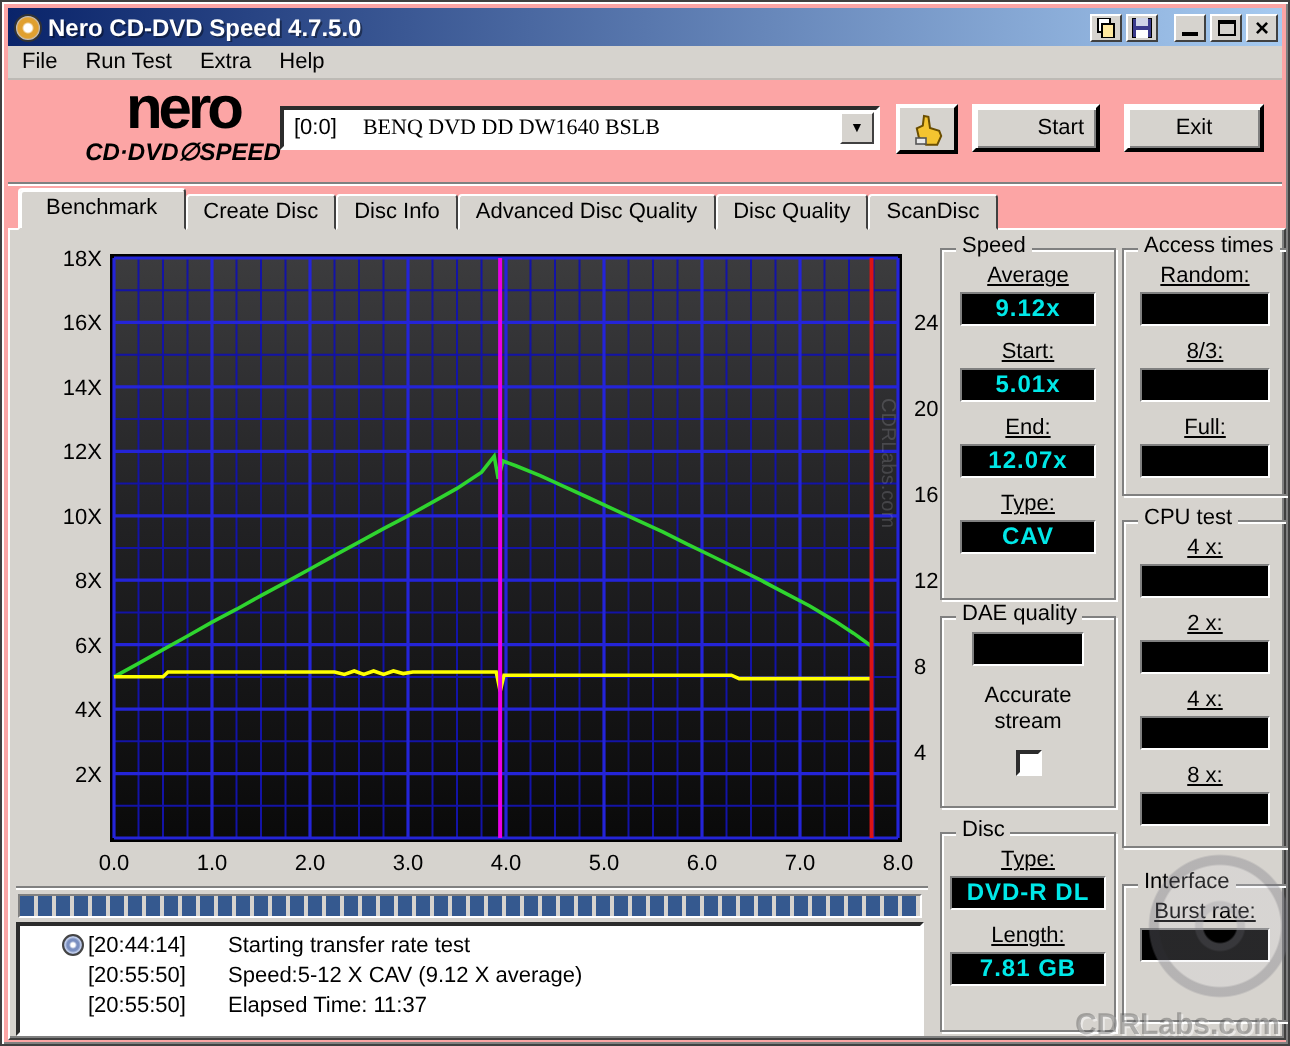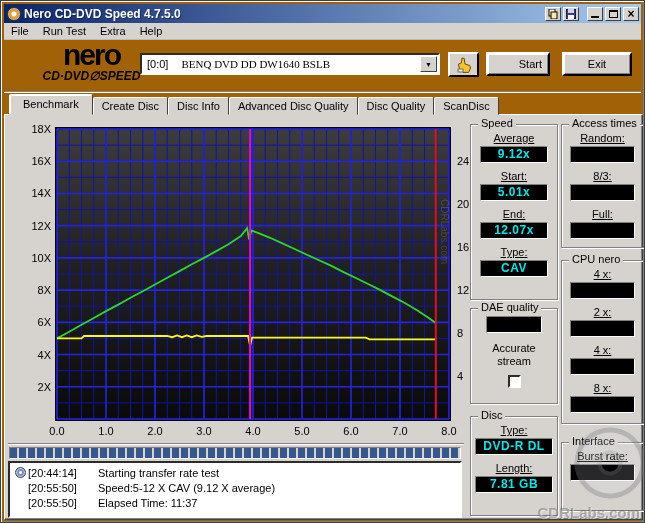--- a/index.html
+++ b/index.html
@@ -1,17 +1,17 @@
 <!DOCTYPE html>
 <html><head>
 <meta charset="utf-8">
 <style>
   html,body{margin:0;padding:0;background:#9c9a94;}
   *{box-sizing:border-box;font-family:"Liberation Sans",sans-serif;}
-  .window{position:relative;width:645px;height:523px;background:#a16207;
+  .window{position:relative;width:645px;height:523px;background:#fca5a5;
     border:1px solid #404040;box-shadow:inset 1px 1px 0 #ffffff, inset -1px -1px 0 #808080;
     overflow:hidden;font-size:11px;color:#000;}
   
   .titlebar{position:absolute;left:3px;top:3px;right:3px;height:19px;
     background:linear-gradient(90deg,#0a246a,#a6caf0);display:flex;align-items:center;padding:0 2px;}
   .app-icon{width:14px;height:14px;border-radius:50%;
     background:radial-gradient(circle at 50% 50%, #fff 0 2px, #e0a030 3px 5px, #c0c8e0 6px 7px);
     border:1px solid #333;margin:0 3px 0 1px;flex:none;}
   .title-text{color:#fff;font-weight:bold;font-size:12px;flex:1;white-space:nowrap;overflow:hidden;
     text-shadow:1px 1px 0 rgba(0,0,0,.4);}
@@ -72,21 +72,21 @@
   .dae-label{text-align:center;margin-top:9px;line-height:13px;}
   .checkbox{width:13px;height:13px;background:#fff;border:2px inset #fff;border-color:#808080 #fff #fff #808080;
     margin:7px auto 0 auto;}
   
   .pg-groove{position:absolute;left:3px;top:328px;width:456px;height:2px;
     border-top:1px solid #808080;border-bottom:1px solid #fff;}
   .progress{position:absolute;left:4px;top:332px;width:452px;height:12px;
     border:1px solid;border-color:#808080 #fff #fff #808080;
     background:repeating-linear-gradient(90deg,#35598f 0,#35598f 7px,#d6d3ce 7px,#d6d3ce 9px);}
   .logbox{position:absolute;left:3px;top:346px;width:454px;height:57px;background:#fff;
-    border:2px inset #fff;border-color:#808080 #fff #fff #808080;padding:2px 0 0 2px;overflow:hidden;}
+    border:2px inset #fff;border-color:#808080 #fff #fff #808080;padding:2px 0 0 18px;overflow:hidden;}
   .log-row{display:flex;align-items:center;height:15px;white-space:nowrap;}
   .log-ico{width:16px;flex:none;display:flex;align-items:center;justify-content:center;}
   .log-ico .disc{width:11px;height:11px;border-radius:50%;
     background:radial-gradient(circle,#fff 0 1px,#7a8fc0 2px 3px,#c8d4ee 4px,#5a6a9a 5px);border:1px solid #444;}
   .log-time{width:58px;flex:none;}
   .log-msg{padding-left:12px;}
   
   .wm-text{position:absolute;right:2px;bottom:-2px;font-size:15px;font-weight:bold;
     color:rgba(80,80,80,0.40);text-shadow:1px 1px 0 rgba(255,255,255,0.5);letter-spacing:0px;z-index:9;}
   .wm-disc{position:absolute;left:569px;top:312px;width:72px;height:72px;border-radius:50%;z-index:8;pointer-events:none;
@@ -338,21 +338,21 @@
             <div class="lcd"></div>
           </div>
           <div class="fld">
             <div class="fld-label">Full:</div>
             <div class="lcd"></div>
           </div>
         </div>
     </div>
 
     <div class="grp" id="grp-cpu">
-      <span class="grp-title">CPU nero</span>
+      <span class="grp-title">CPU test</span>
       <div class="grp-body">
           <div class="fld">
             <div class="fld-label">4 x:</div>
             <div class="lcd"></div>
           </div>
           <div class="fld">
             <div class="fld-label">2 x:</div>
             <div class="lcd"></div>
           </div>
           <div class="fld">

